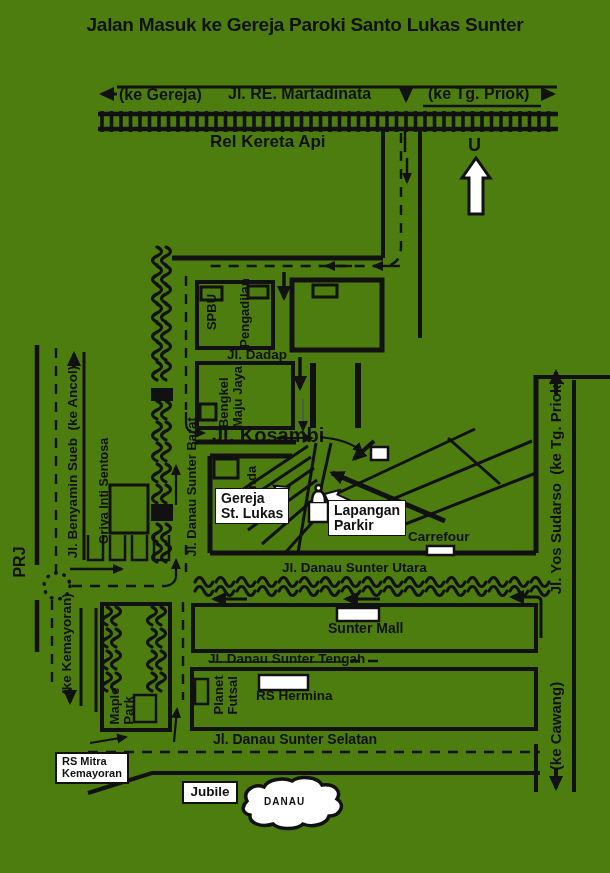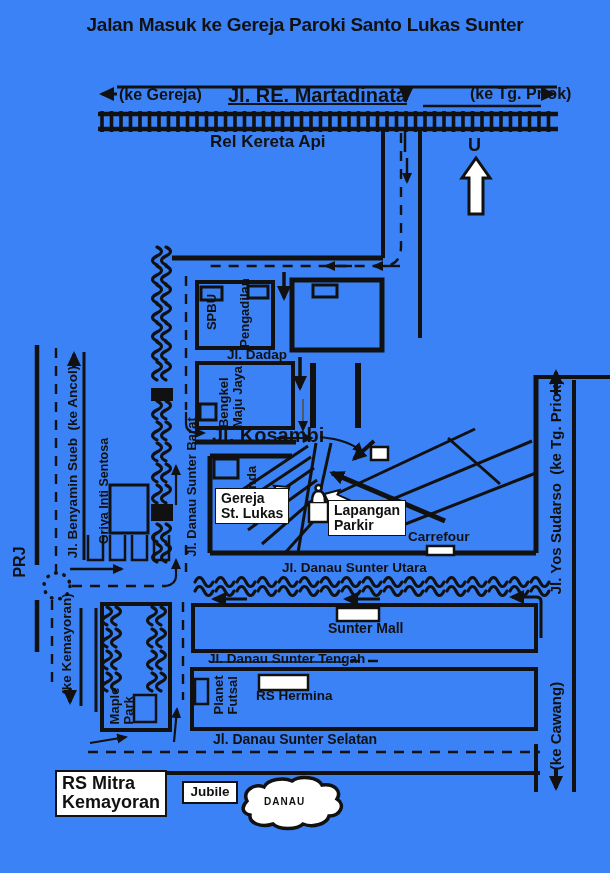--- a/index.html
+++ b/index.html
@@ -1,16 +1,16 @@
 <!DOCTYPE html>
 <html><head>
 <meta charset="utf-8">
 <style>
   html,body{margin:0;padding:0;background:#fff;}
-  #map{position:relative;width:610px;height:873px;background:#3b82f6;overflow:hidden;
+  #map{position:relative;width:610px;height:873px;background:#4d7c0f;overflow:hidden;
        font-family:"Liberation Sans",sans-serif;color:#111;}
   #art{position:absolute;left:0;top:0;z-index:0;}
   .lbl{position:absolute;z-index:2;font-weight:700;white-space:pre-line;line-height:1.08;color:#111;}
   .v{transform:translate(-50%,-50%) rotate(-90deg);white-space:pre;text-align:left;}
   .vm{transform:translate(-50%,-50%) rotate(-90deg);white-space:pre-line;text-align:left;}
   .box{background:#fff;border:2px solid #111;padding:2px 5px;z-index:3;}
   .thin{border-width:1.5px;}
   #title{position:absolute;top:14px;left:0;width:100%;text-align:center;
          font-size:19px;font-weight:700;letter-spacing:-0.3px;z-index:2;}
 </style>
@@ -253,22 +253,22 @@
         <use href="#wv" transform="translate(112 660) rotate(90)"></use>
         <use href="#wv" transform="translate(157 660) rotate(90)"></use>
         <use href="#wv" transform="translate(112 682) rotate(90)"></use>
         <use href="#wv" transform="translate(157 682) rotate(90)"></use>
       </g>
 </svg>
 
 <div id="title">Jalan Masuk ke Gereja Paroki Santo Lukas Sunter</div>
 
 <div class="lbl" style="left:119px;top:86px;font-size:16px;">(ke Gereja)</div>
-<div class="lbl" style="left:228px;top:85px;font-size:20px;text-decoration:underline;">Jl. RE. Martadinata</div>
-<div class="lbl" style="left:428px;top:85px;font-size:16px;margin-left:42px;">(ke Tg. Priok)</div>
+<div class="lbl" style="left:228px;top:85px;font-size:16px;">Jl. RE. Martadinata</div>
+<div class="lbl" style="left:428px;top:85px;font-size:16px;">(ke Tg. Priok)</div>
 <div class="lbl" style="left:210px;top:133px;font-size:17px;">Rel Kereta Api</div>
 <div class="lbl" style="left:468px;top:136px;font-size:18px;">U</div>
 
 <div class="lbl v" style="left:212px;top:312px;font-size:13px;">SPBU</div>
 <div class="lbl v" style="left:245px;top:313px;font-size:13px;">Pengadilan</div>
 <div class="lbl" style="left:227px;top:348px;font-size:13.5px;">Jl. Dadap</div>
 <div class="lbl vm" style="left:231px;top:397px;font-size:13px;">Bengkel
 Maju Jaya</div>
 <div class="lbl" style="left:212px;top:425px;font-size:20px;">Jl. Kosambi</div>
 <div class="lbl v" style="left:252px;top:486px;font-size:13px;">Honda</div>
@@ -291,18 +291,18 @@
 <div class="lbl vm" style="left:226px;top:695px;font-size:13px;">Planet
 Futsal</div>
 <div class="lbl" style="left:256px;top:689px;font-size:13.5px;">RS Hermina</div>
 <div class="lbl" style="left:213px;top:732px;font-size:14px;">Jl. Danau Sunter Selatan</div>
 <div class="lbl vm" style="left:122px;top:706px;font-size:13px;">Maple
 Park</div>
 
 <div class="lbl v" style="left:556px;top:487px;font-size:15px;">Jl. Yos Sudarso  (ke Tg. Priok)</div>
 <div class="lbl v" style="left:556px;top:726px;font-size:15px;">(ke Cawang)</div>
 
-<div class="lbl box" style="left:55px;top:770px;font-size:18px;">RS Mitra
+<div class="lbl box" style="left:55px;top:752px;font-size:11px;">RS Mitra
 Kemayoran</div>
 <div class="lbl box" style="left:150px;top:781px;font-size:13.5px;min-width:42px;text-align:center;margin-left:32px;">Jubile</div>
 <div class="lbl" style="left:264px;top:797px;font-size:10px;letter-spacing:1px;">DANAU</div>
 
 </div>
 
 </body></html>

